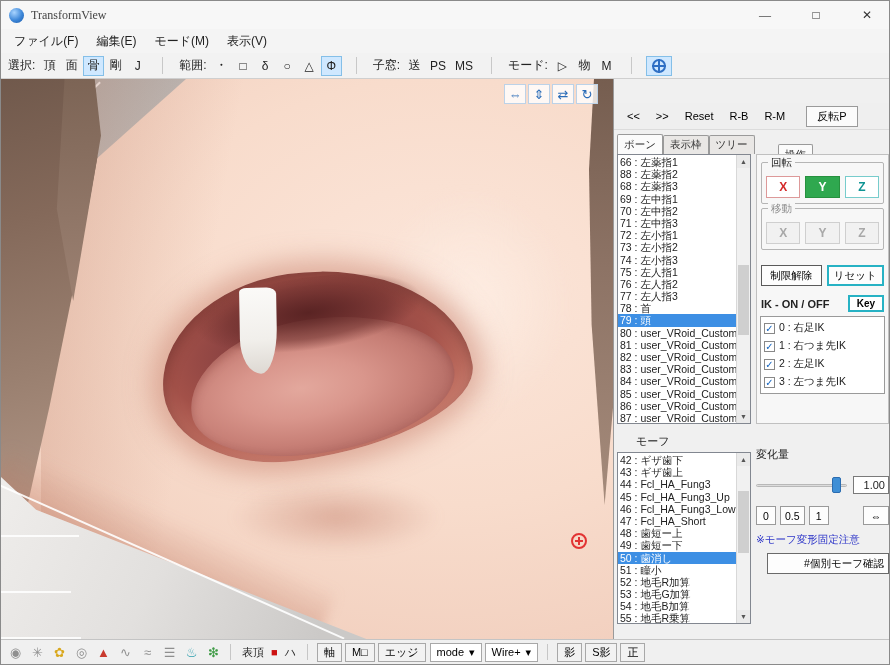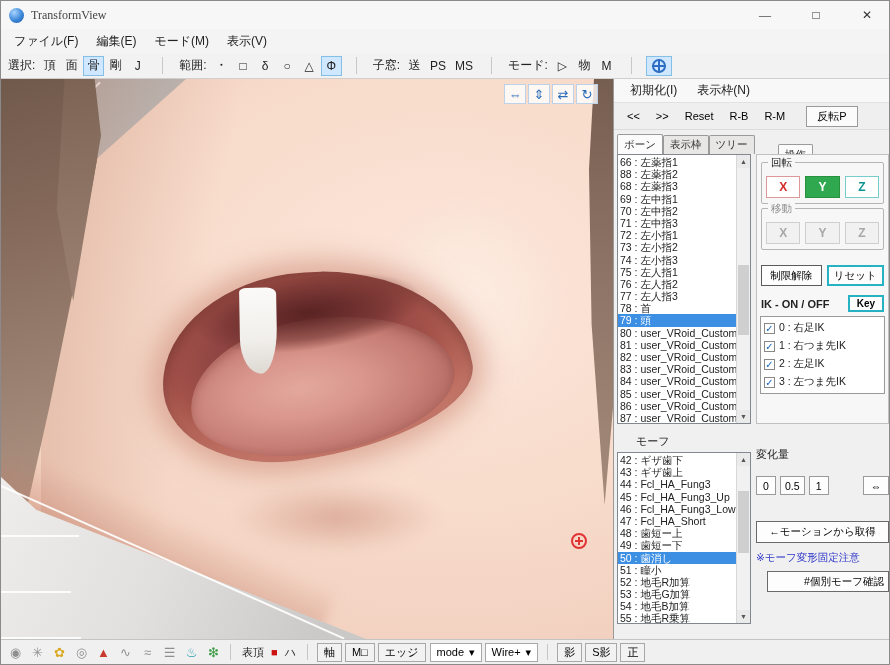--- a/index.html
+++ b/index.html
@@ -243,26 +243,20 @@
         <button class="vp-tool">⇔</button>
         <button class="vp-tool">⇕</button>
         <button class="vp-tool">⇄</button>
         <button class="vp-tool">↻</button>
       </div>
       <div class="vp-cursor"></div>
     </div>
 
     <div id="sidepanel">
 
-      <div class="p-menu">
-        <div class="p-menu-items">
-            <span class="p-menu-item">初期化(I)</span>
-            <span class="p-menu-item">表示枠(N)</span>
-          </div>
-      </div>
 
       <div class="p-actions">
         <button class="flatbtn">&lt;&lt;</button>
         <button class="flatbtn">&gt;&gt;</button>
         <button class="flatbtn">Reset</button>
         <button class="flatbtn">R-B</button>
         <button class="flatbtn">R-M</button>
         <button class="btn-raised">反転P</button>
       </div>
 
@@ -375,27 +369,33 @@
           </div>
         <div class="vscroll">
           <div class="scroll-btn up">▲</div>
           <div class="scroll-thumb"></div>
           <div class="scroll-btn down">▼</div>
         </div>
       </div>
 
       <div class="value-col">
         <div class="amount-label">変化量</div>
+        <div class="amount-row">
+          <div class="slider">
+            <div class="slider-track"></div>
+            <div class="slider-thumb"></div>
+          </div>
+          <div class="amount-box">1.00</div>
+        </div>
         <div class="preset-row">
             <button class="preset-btn">0</button>
             <button class="preset-btn">0.5</button>
             <button class="preset-btn">1</button>
             <button class="preset-btn">⇔</button>
           </div>
-        <button class="btn-motion">←モーションから取得</button>
         <div class="morph-note">※モーフ変形固定注意</div>
         <button class="btn-confirm">#個別モーフ確認</button>
       </div>
 
     </div>
   </div>
 
   <div id="statusbar">
     <div class="sb-icons">
         <span class="sb-icon" style="color: rgb(143, 143, 143);">◉</span>

